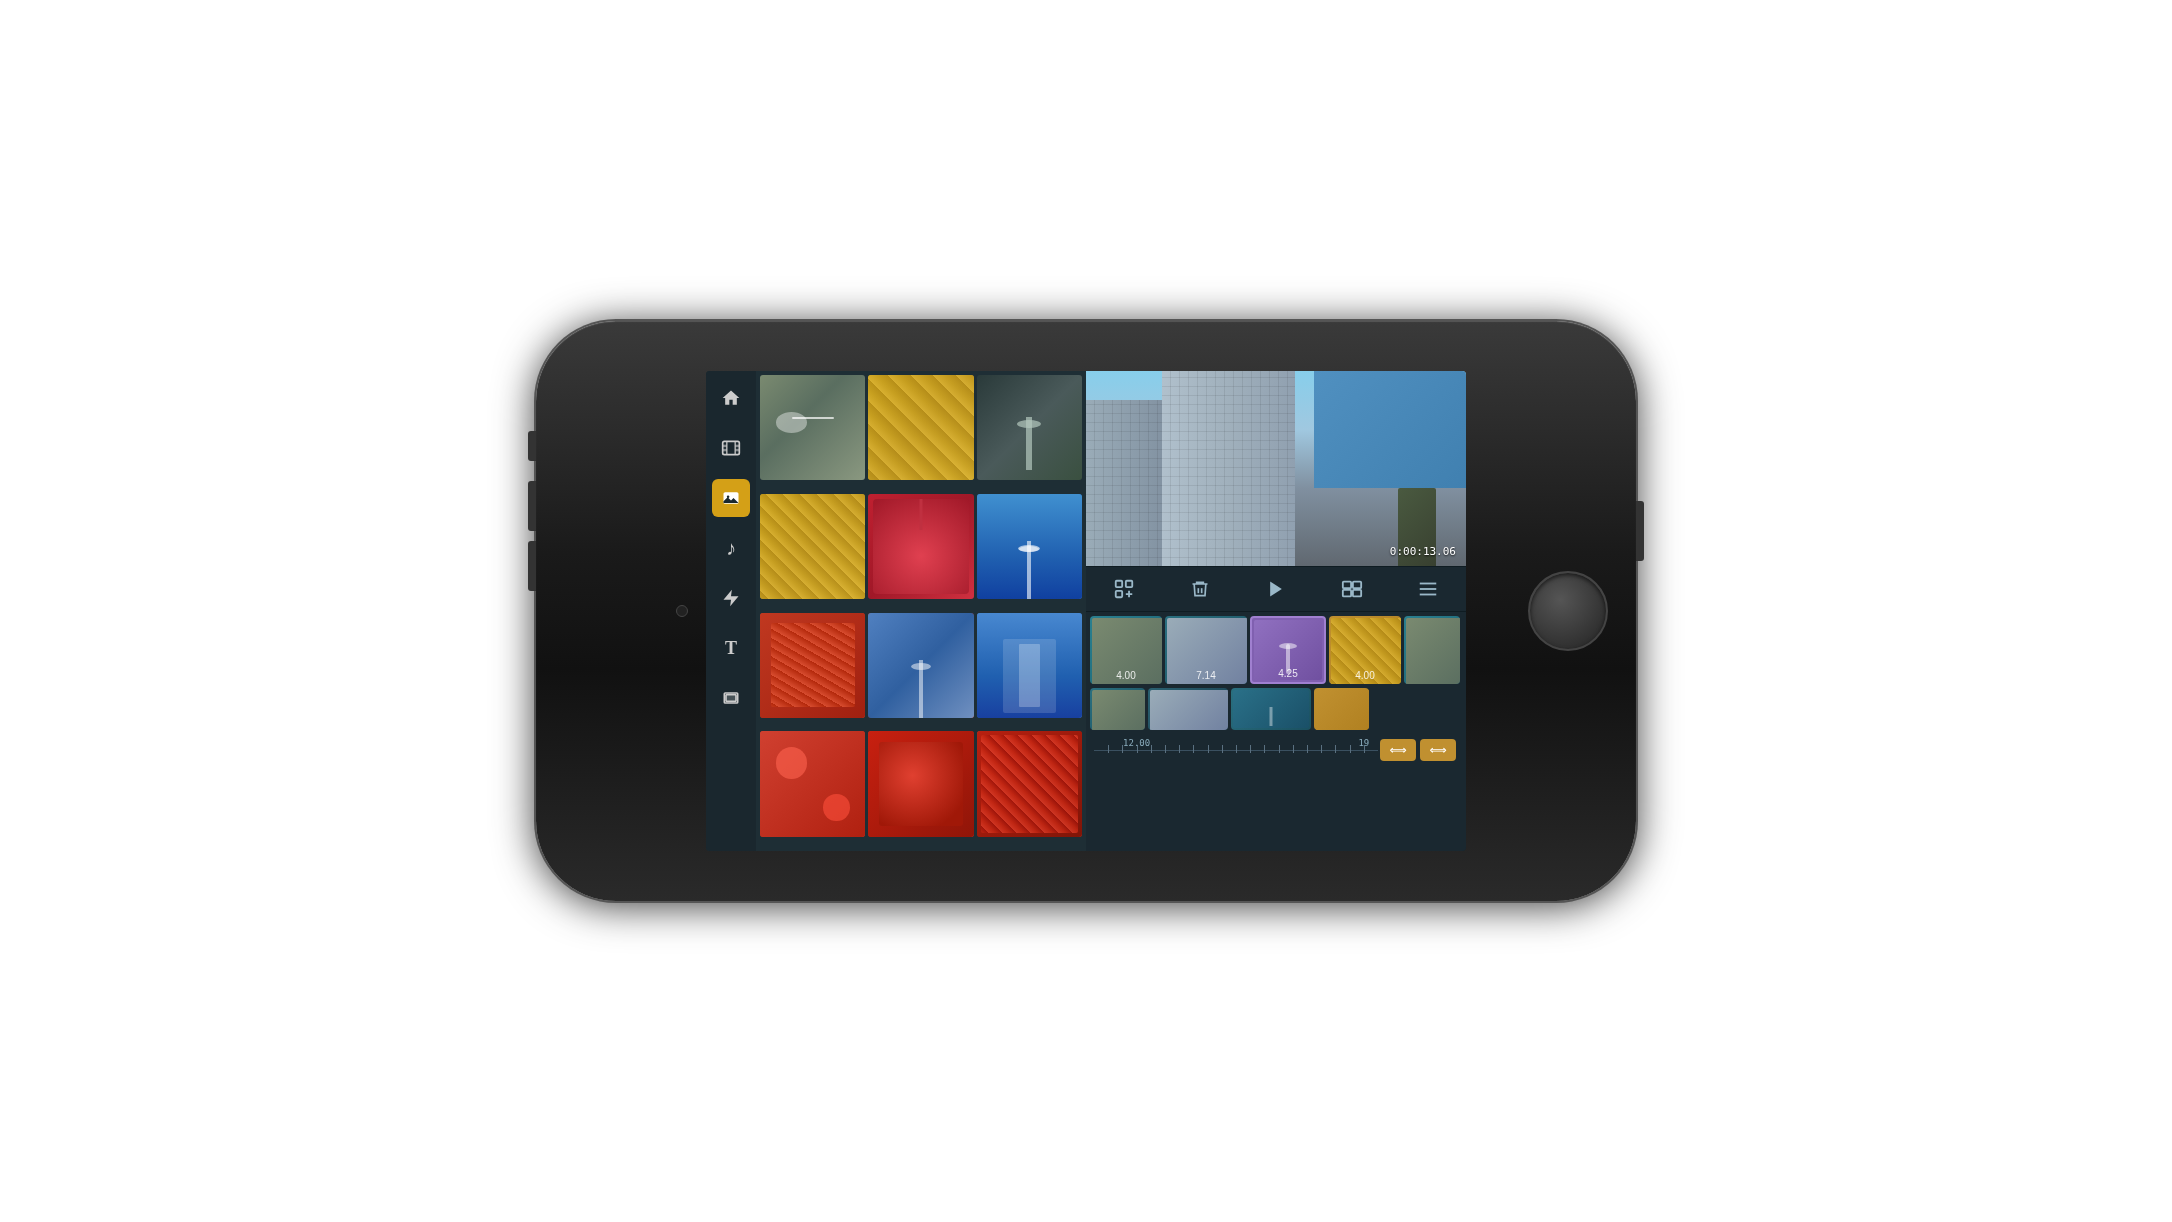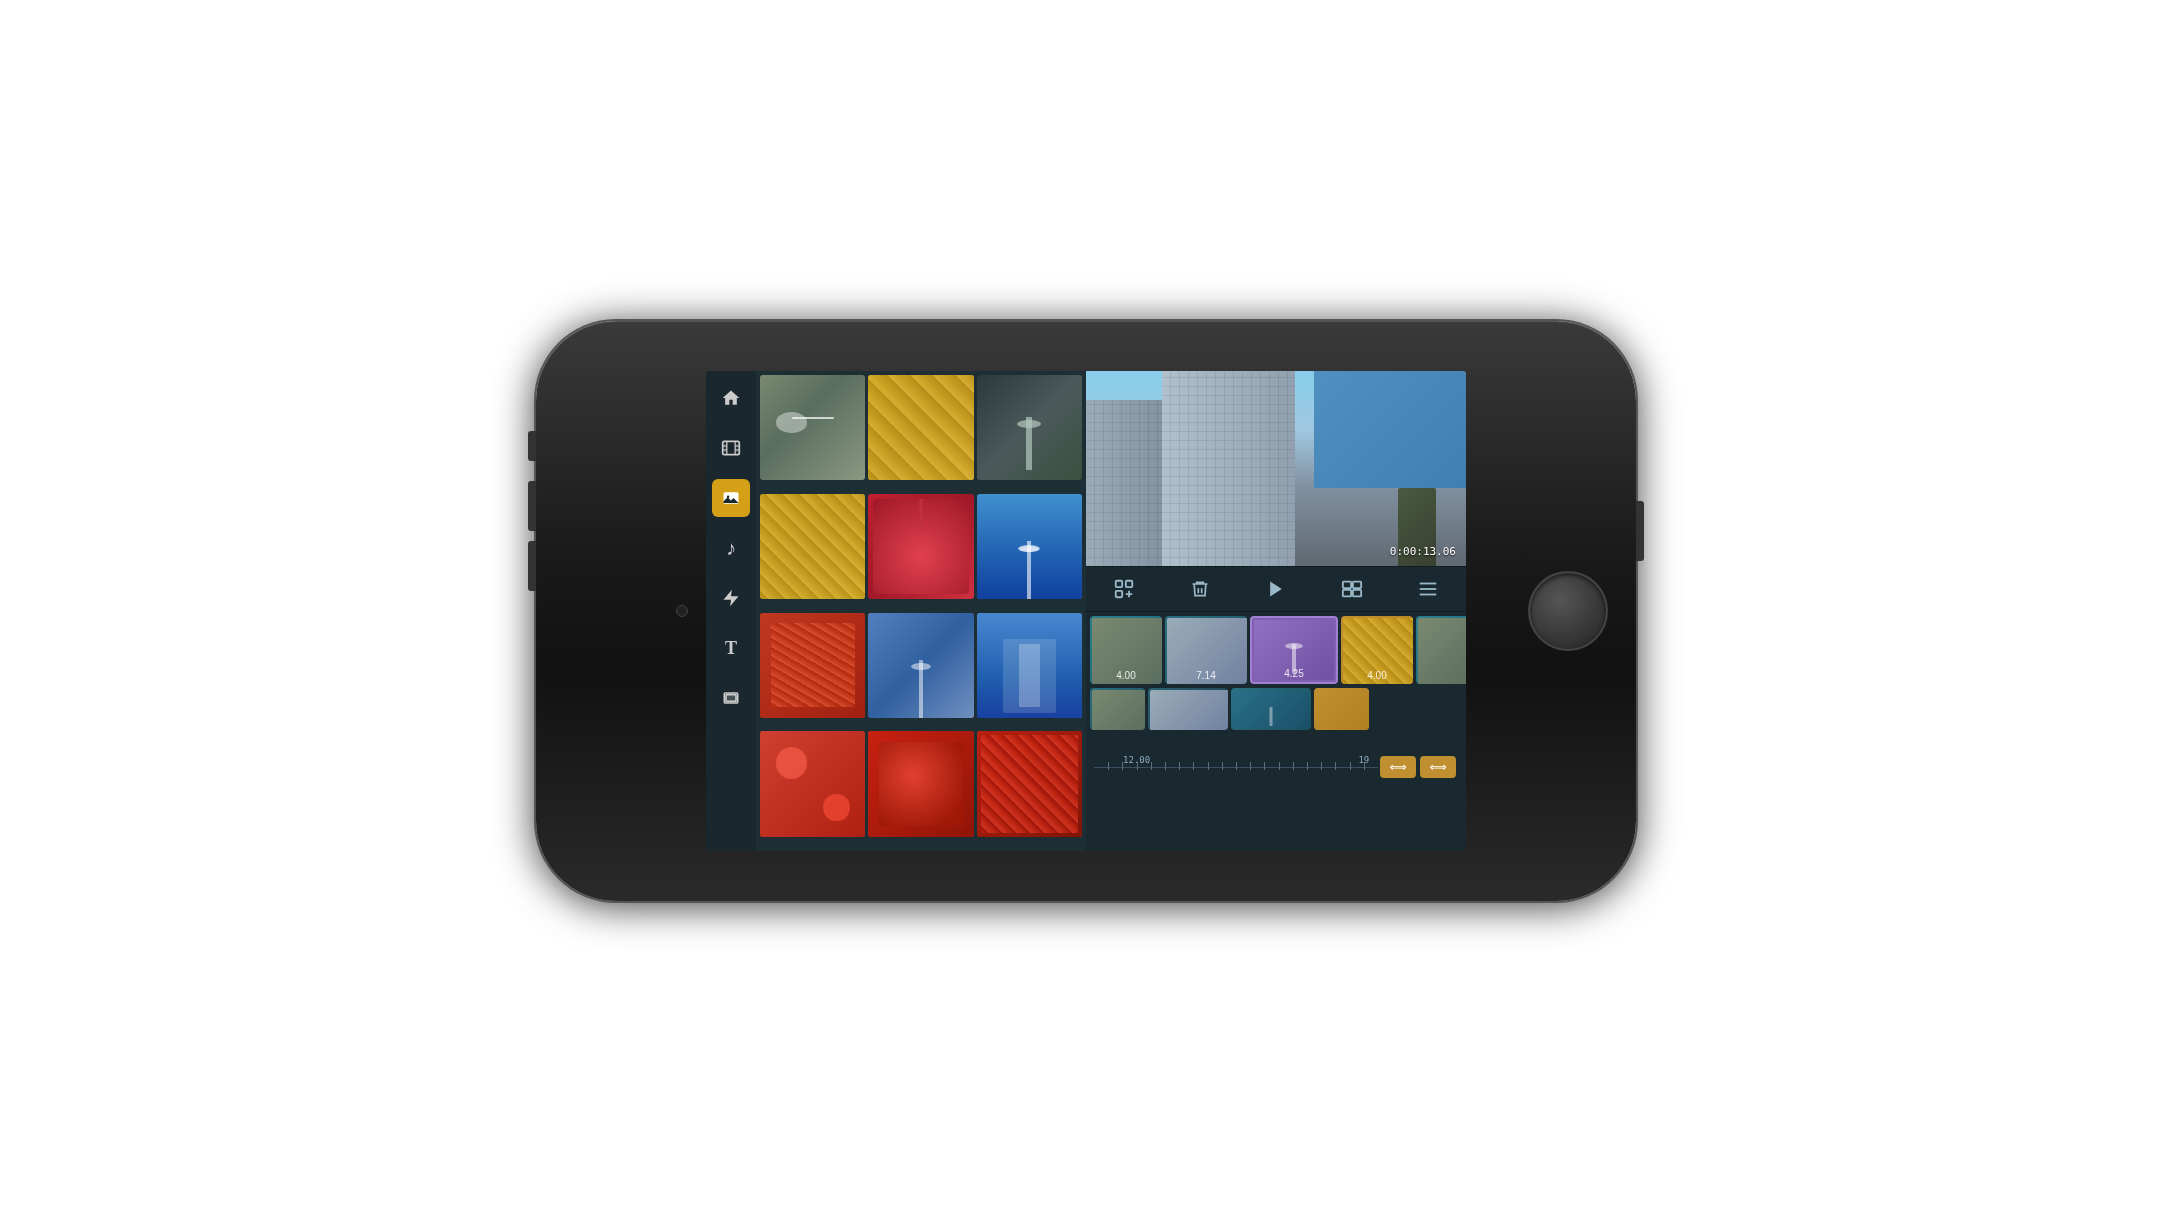--- a/index.html
+++ b/index.html
@@ -365,21 +365,21 @@
 
     .clip-teal-1 {
       width: 72px;
       background: linear-gradient(135deg, #2a8090, #1a6070);
     }
     .clip-teal-2 {
       width: 82px;
       background: linear-gradient(135deg, #2a7080, #1a5060);
     }
     .clip-purple {
-      width: 88px;
+      width: 76px;
       background: #8060b0;
     }
     .clip-gold {
       width: 72px;
       background: linear-gradient(135deg, #c09030, #b08020);
     }
     .clip-teal-3 {
       width: 56px;
       background: linear-gradient(135deg, #2a8090, #1a6070);
     }
@@ -394,21 +394,21 @@
     .clip-sm-gold { width: 55px; background: linear-gradient(135deg, #c09030, #b08020); }
 
     
     .timeline-ruler {
       height: 28px;
       background: #1a2830;
       display: flex;
       align-items: center;
       position: relative;
       padding: 0 4px;
-      margin-top: 19px;
+      margin-top: 2px;
       justify-content: flex-end;
     }
 
     .ruler-marks {
       flex: 1;
       display: flex;
       align-items: center;
       position: relative;
       height: 20px;
     }

